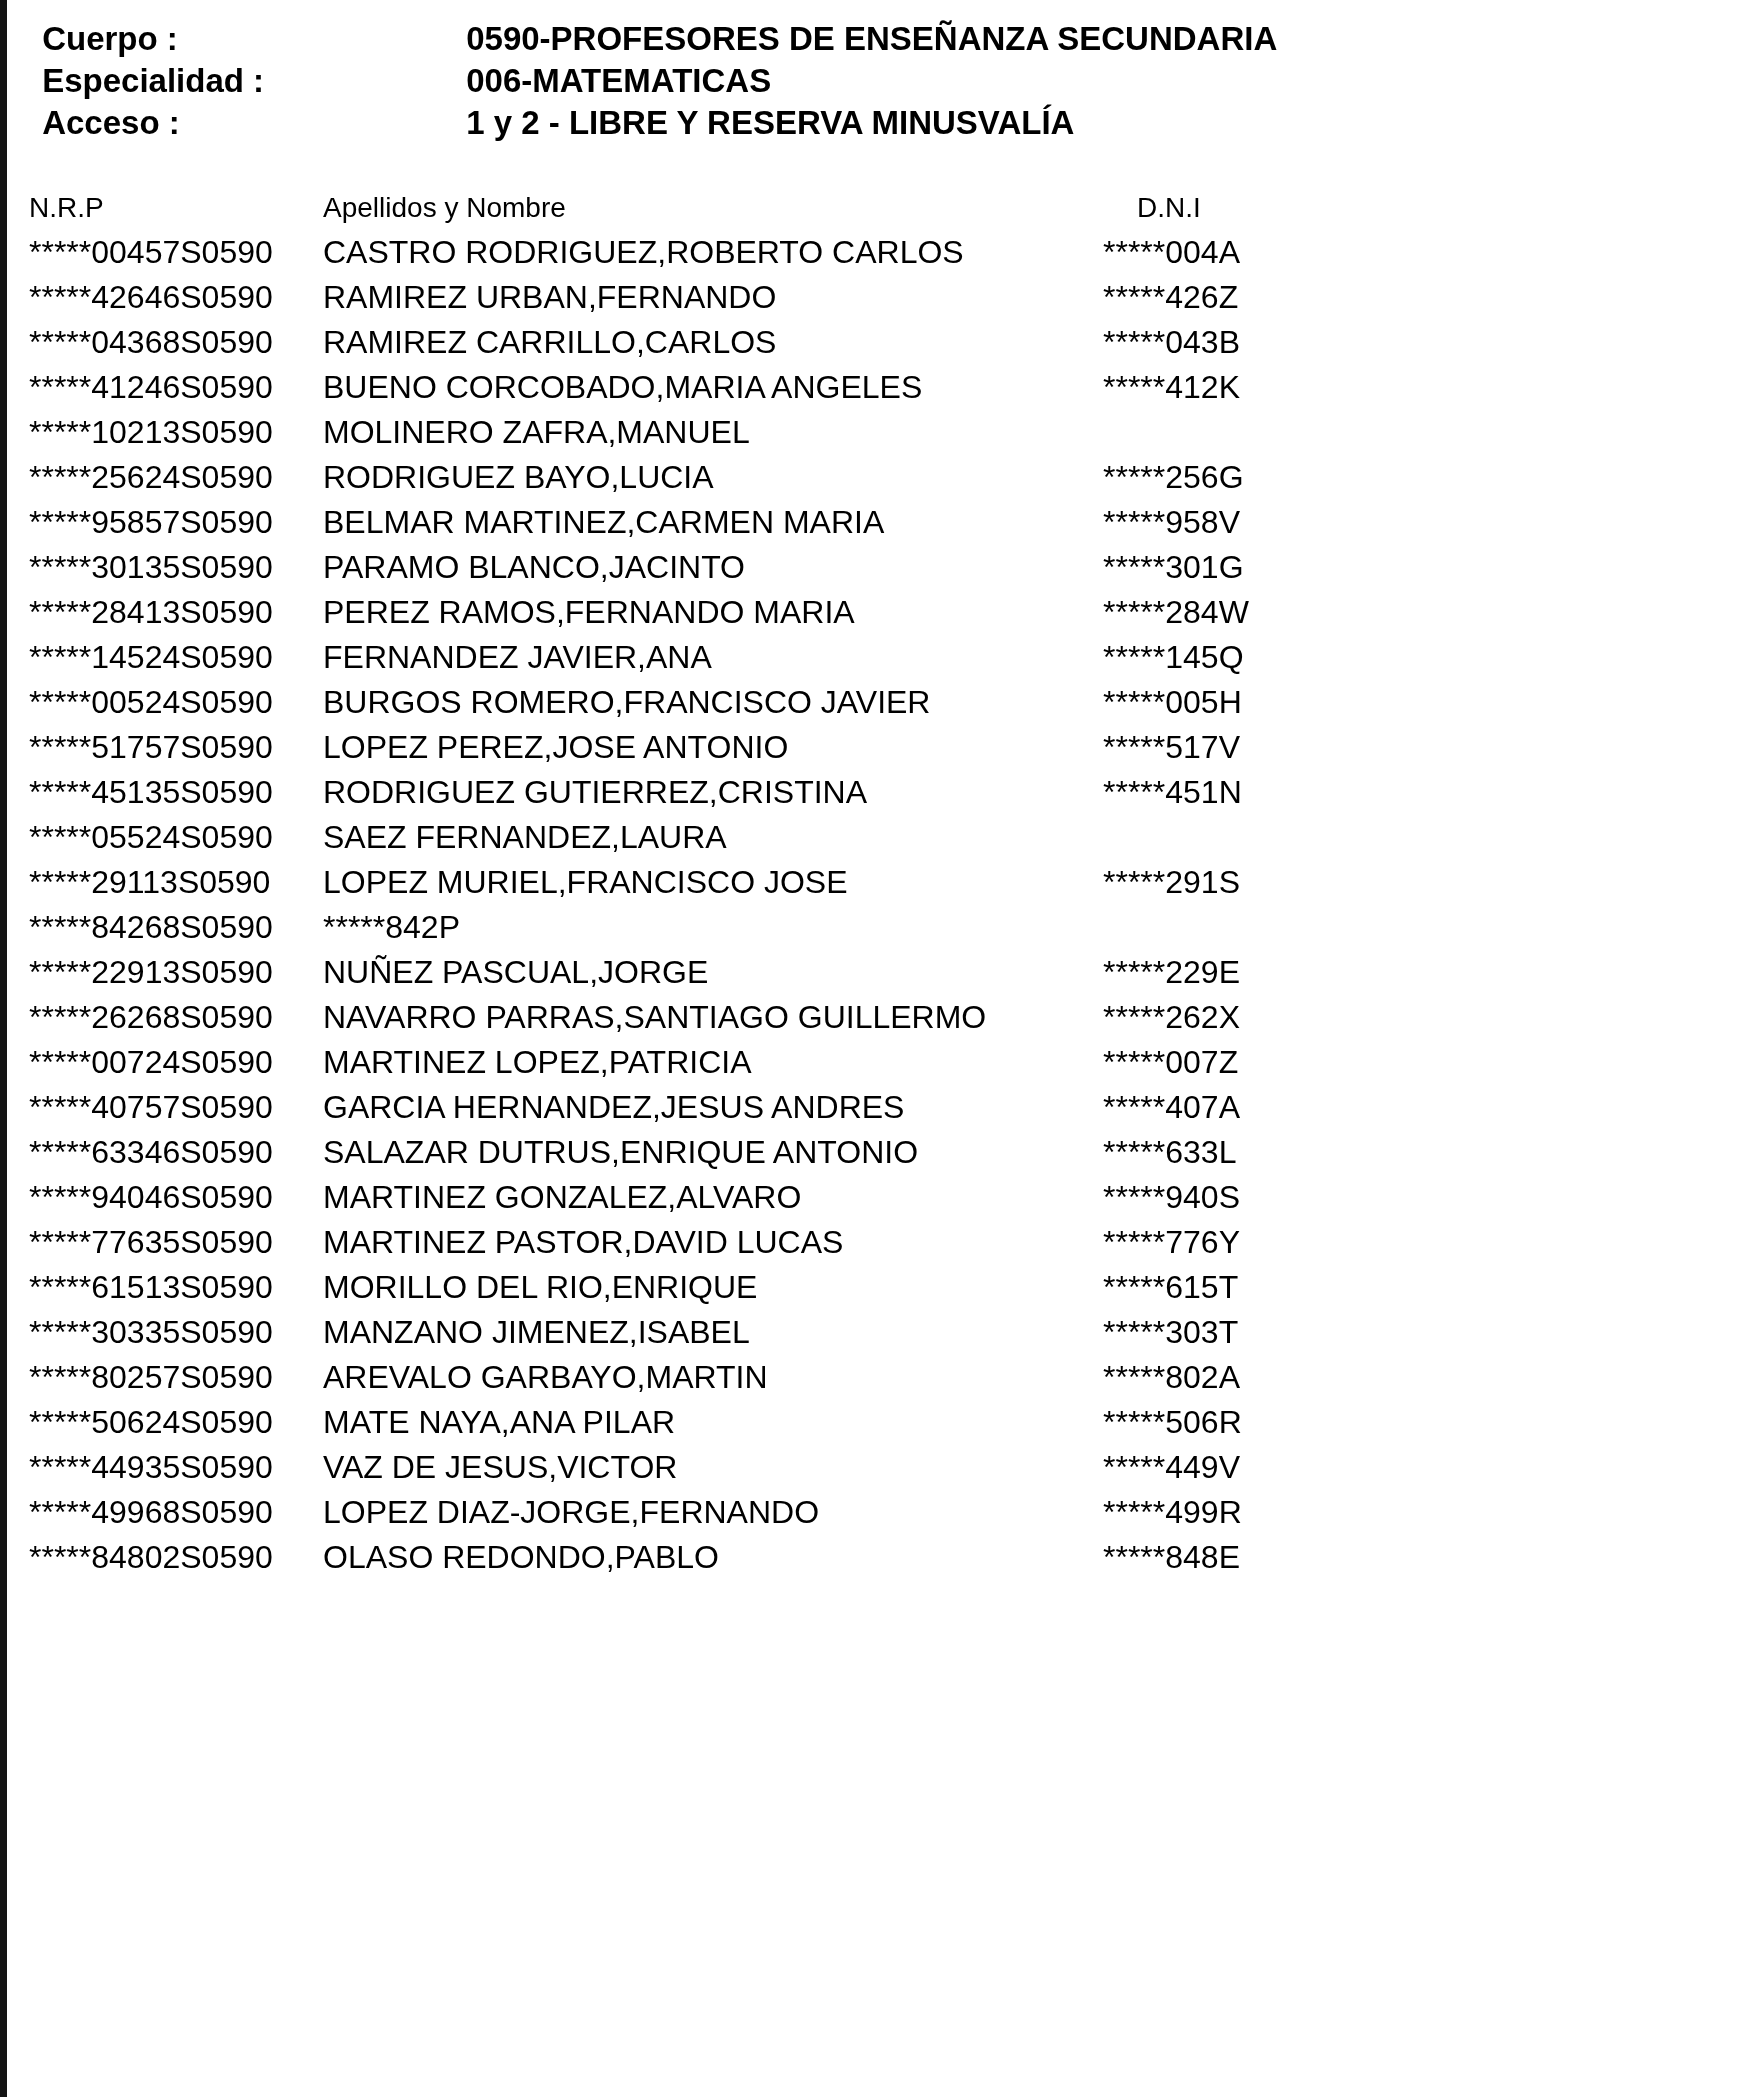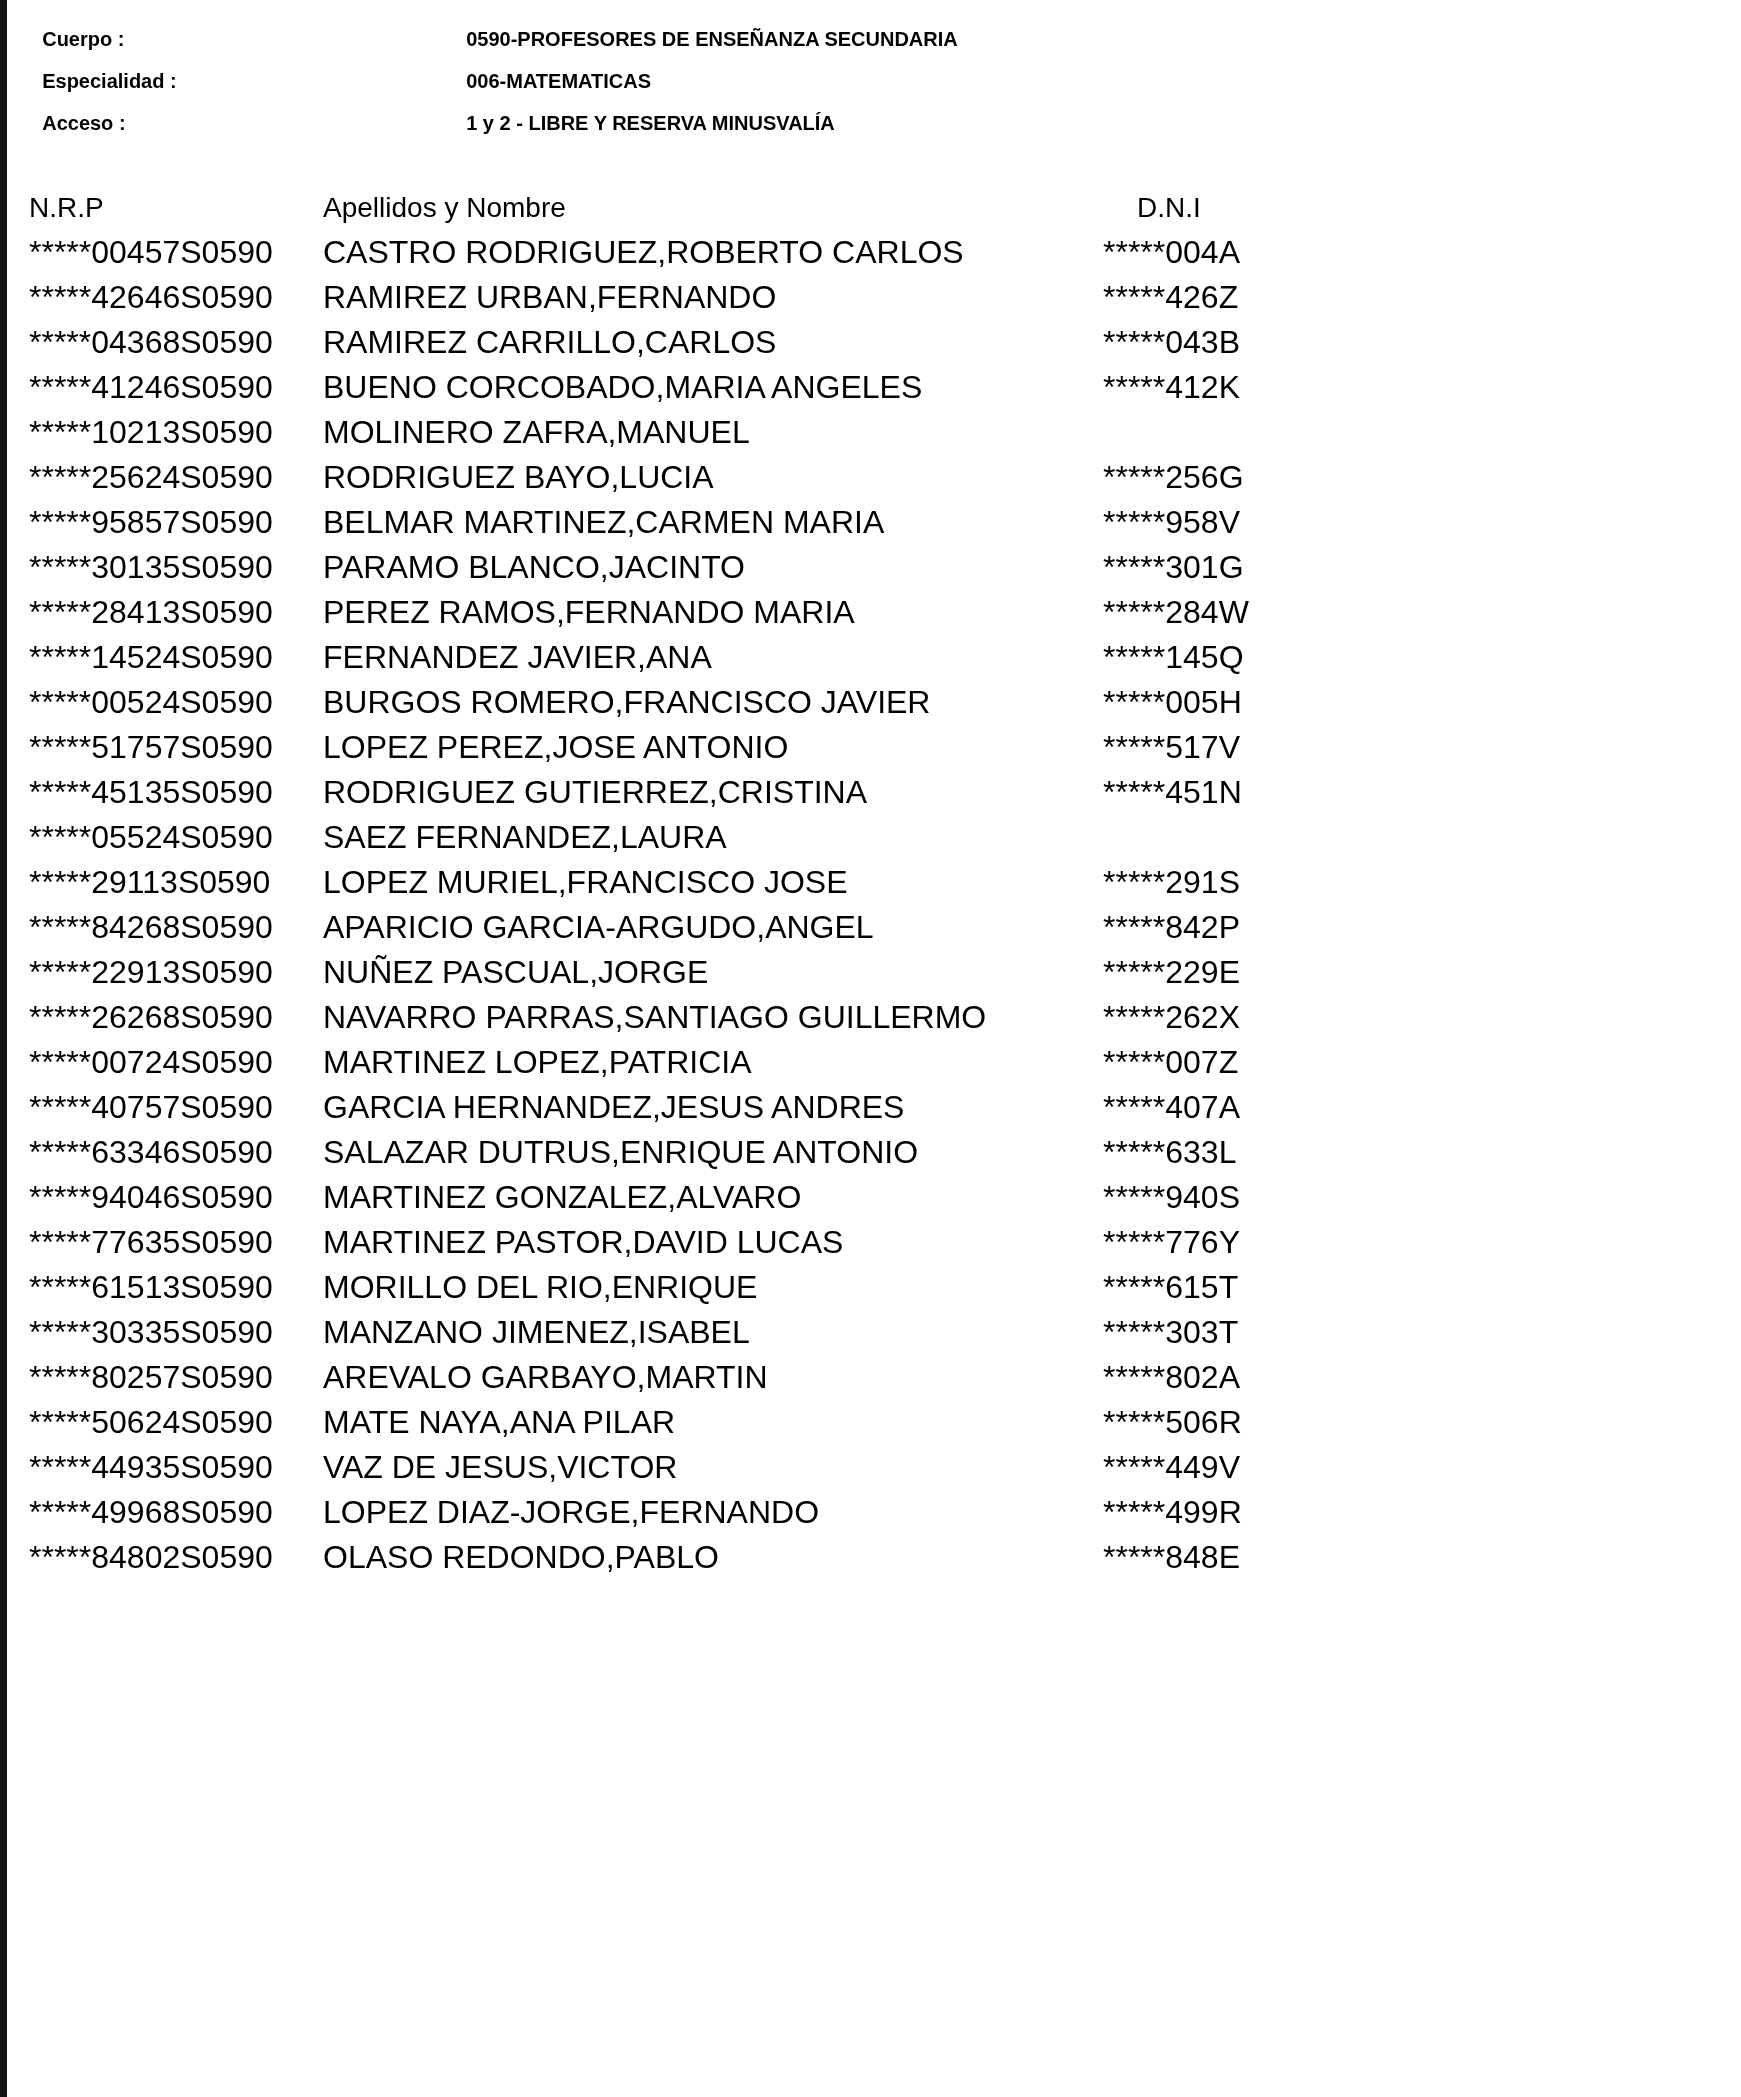--- a/index.html
+++ b/index.html
@@ -31,21 +31,21 @@
     width: 100%;
     padding: 17.7px 29px 0 29px;
   }
 
   
   .header-fields {
     margin-left: 13.2px;
   }
   .field-row {
     display: flex;
-    font-size: 20px;
+    font-size: 33px;
     line-height: 42px;
     white-space: nowrap;
   }
   .field-label {
     font-weight: 700;
     width: 424px;
     flex: 0 0 424px;
   }
   .field-value {
     font-weight: 700;
@@ -183,21 +183,20 @@
   </div>
 
   <div class="trow">
     <span class="cell nrp-col">*****29113S0590</span>
     <span class="cell name-col">LOPEZ MURIEL,FRANCISCO JOSE</span>
     <span class="cell dni-col">*****291S</span>
   </div>
 
   <div class="trow">
     <span class="cell nrp-col">*****84268S0590</span>
-    <span class="cell name-col">APARICIO GARCIA-ARGUDO,ANGEL</span>
     <span class="cell dni-col">*****842P</span>
   </div>
 
   <div class="trow">
     <span class="cell nrp-col">*****22913S0590</span>
     <span class="cell name-col">NUÑEZ PASCUAL,JORGE</span>
     <span class="cell dni-col">*****229E</span>
   </div>
 
   <div class="trow">

